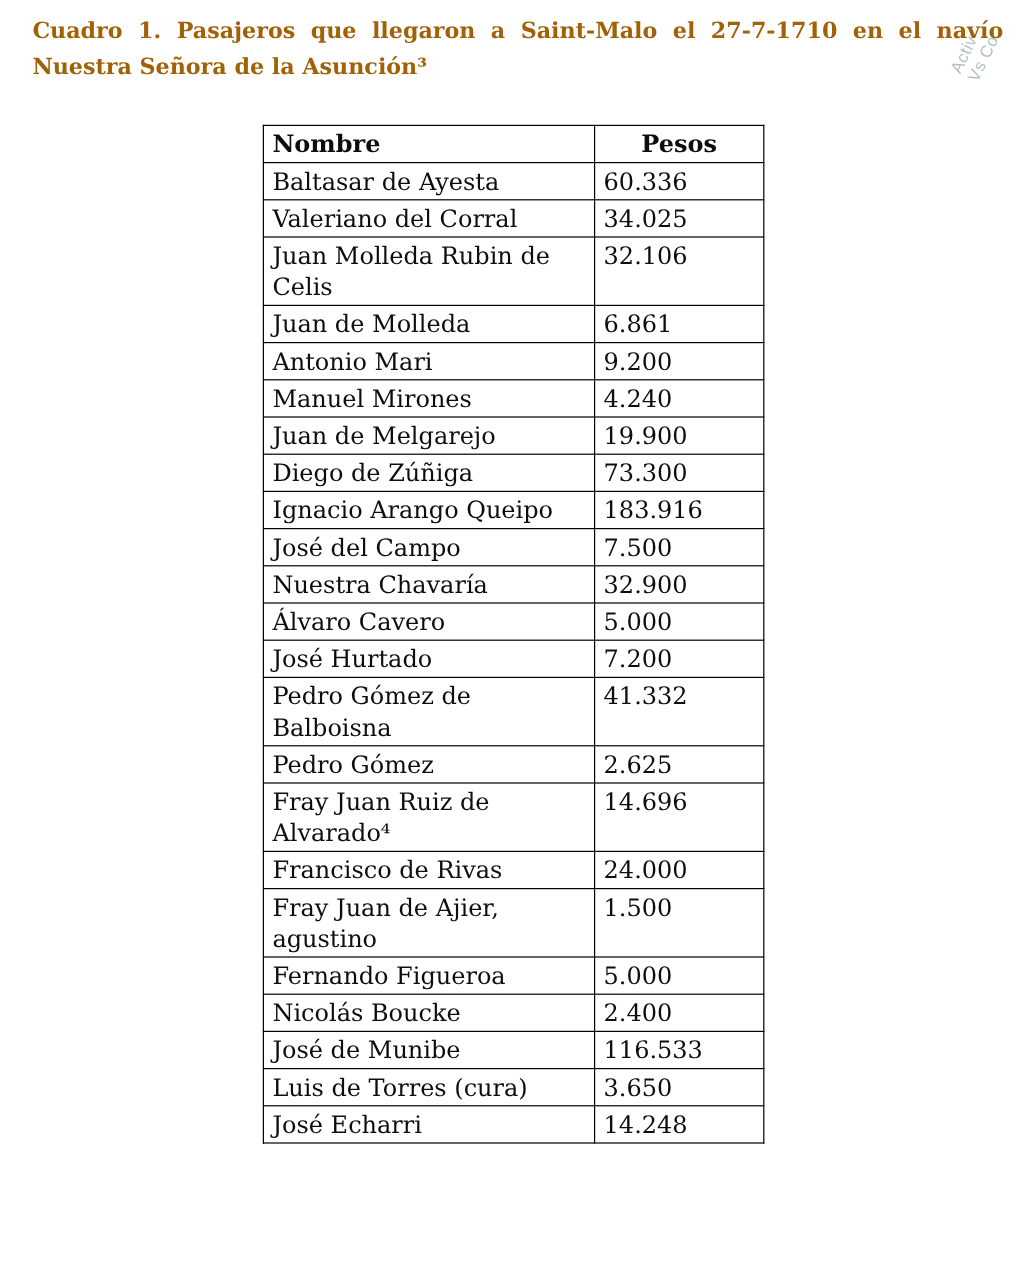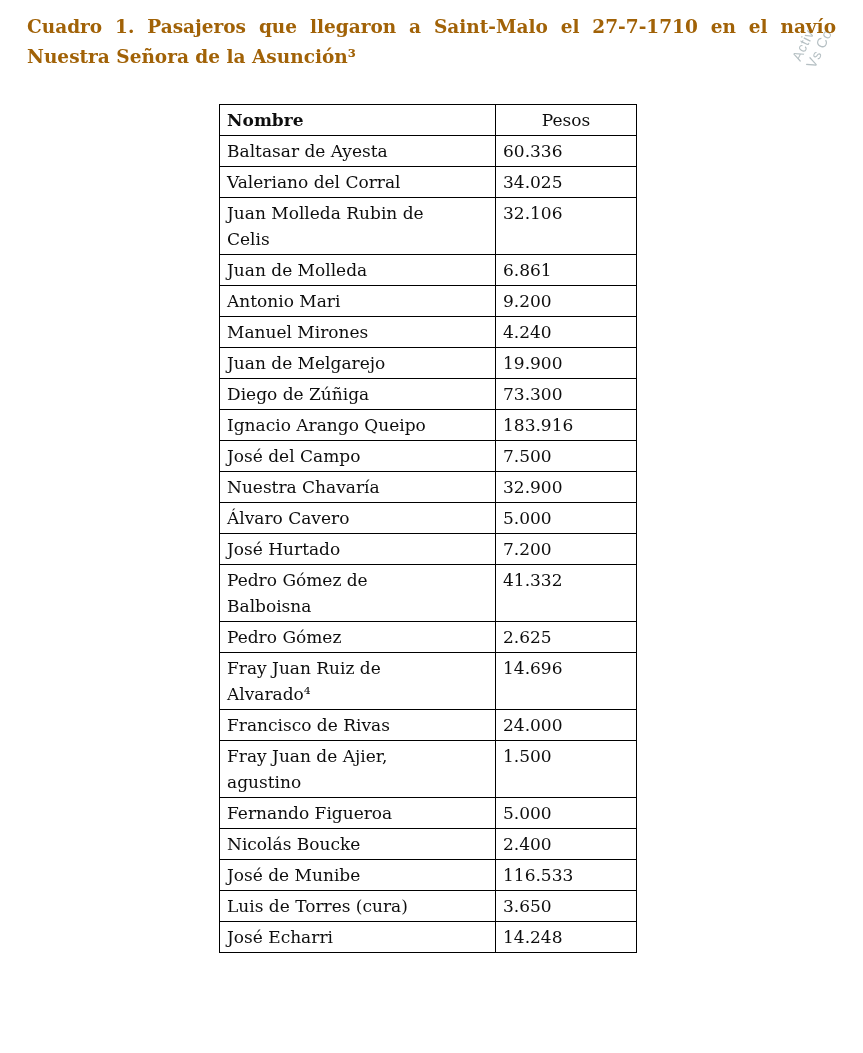--- a/index.html
+++ b/index.html
@@ -52,39 +52,39 @@
   .caption .line2 {
     text-align: left;
   }
 
   
   table.passengers {
     position: absolute;
     left: 219px;
     top: 104px;
     border-collapse: collapse;
-    font-size: 17px;
+    font-size: 20px;
     table-layout: fixed;
   }
   table.passengers th,
   table.passengers td {
     border: 1.6px solid #000000;
     padding: 2px 7px;
     line-height: 26px;
     vertical-align: top;
   }
   th.name-h {
     width: 261px;
     text-align: left;
     font-weight: bold;
   }
   th.pesos-h {
     width: 126px;
     text-align: center;
-    font-weight: normal;
+    font-weight: bold;
   }
   td.name-cell {
     text-align: left;
     white-space: pre-line;
   }
   td.pesos-cell {
     text-align: left;
     padding-right: 10px;
     white-space: nowrap;
   }

